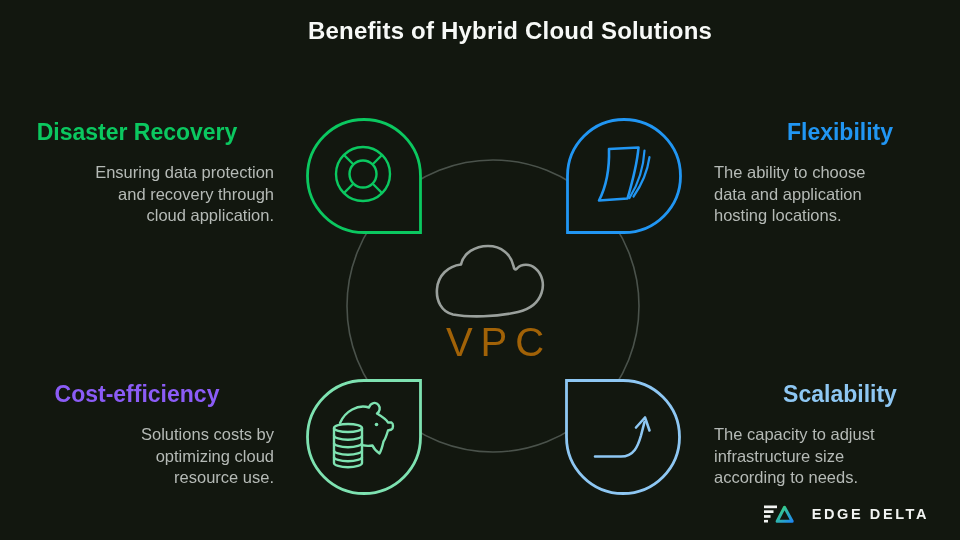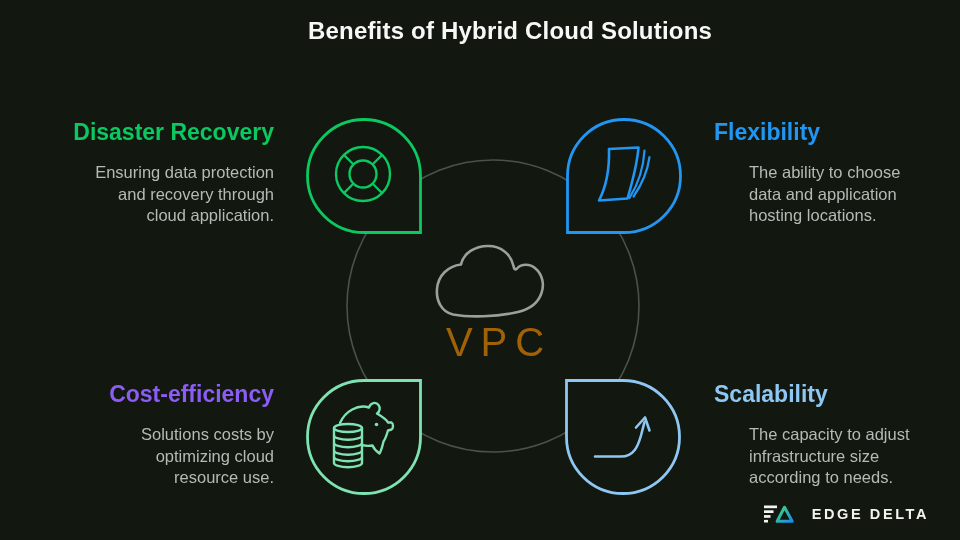--- a/index.html
+++ b/index.html
@@ -6,22 +6,22 @@
   .stage{
     position:relative;width:960px;height:540px;overflow:hidden;
     background:#12170f;font-family:"Liberation Sans",sans-serif;
   }
   .title{
     position:absolute;top:17px;left:510px;transform:translateX(-50%);
     font-size:24px;font-weight:bold;color:#f7f9f7;white-space:nowrap;letter-spacing:0.2px;
   }
   svg.ring{position:absolute;left:0;top:0;}
   .quad-text{position:absolute;}
-  .quad-text .q-heading{font-size:23px;font-weight:bold;line-height:28px;}
-  .quad-text .q-body{margin-top:16px;font-size:16.5px;line-height:21.5px;color:#b5bab6;margin-left:35px;}
+  .quad-text .q-heading{font-size:23px;font-weight:bold;line-height:28px;text-align:center;}
+  .quad-text .q-body{margin-top:16px;font-size:16.5px;line-height:21.5px;color:#b5bab6;}
   .q-tl{left:0;top:118px;width:274px;text-align:right;}
   .q-tr{left:714px;top:118px;width:252px;text-align:left;}
   .q-bl{left:0;top:380px;width:274px;text-align:right;}
   .q-br{left:714px;top:380px;width:252px;text-align:left;}
   .icon{position:absolute;width:118px;height:118px;}
   .icon-tl{left:305px;top:117px;}
   .icon-tr{left:565px;top:117px;}
   .icon-bl{left:305px;top:378px;}
   .icon-br{left:564px;top:378px;}
   .cloud{position:absolute;left:434px;top:243px;}

